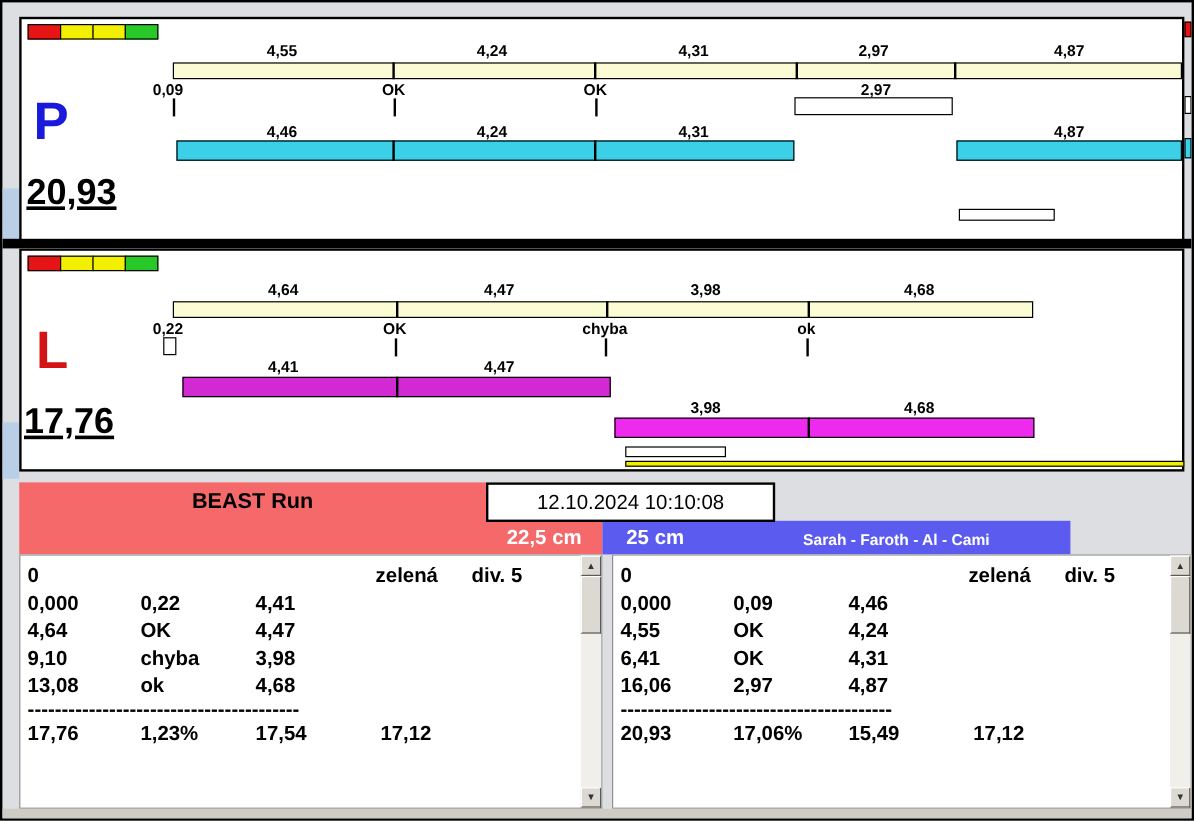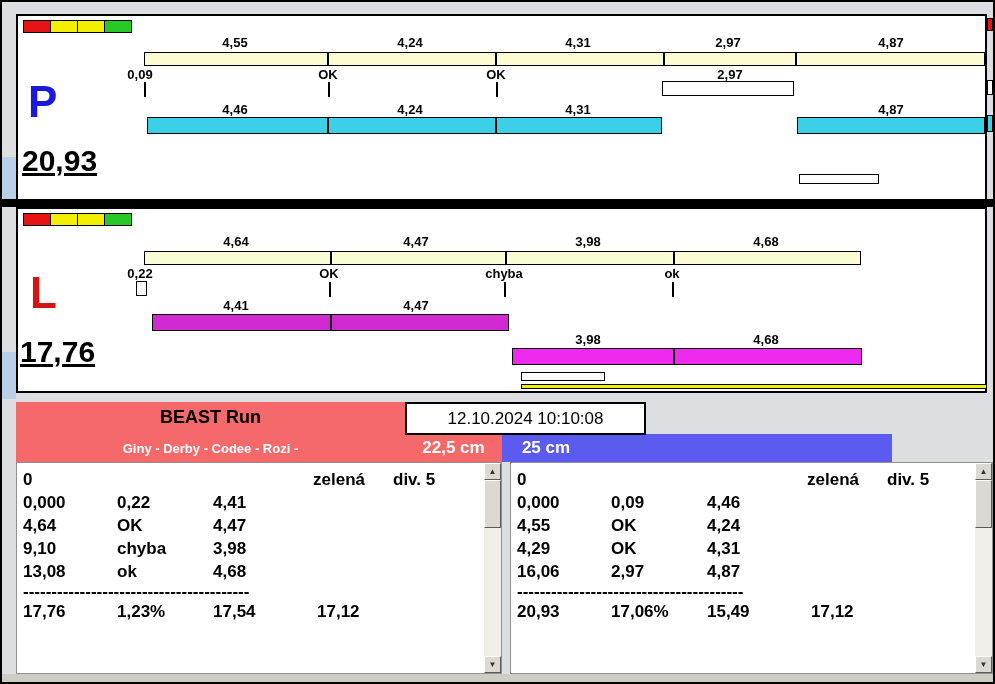--- a/index.html
+++ b/index.html
@@ -157,34 +157,34 @@
     <div class="runbar mag2" style="left:494px;top:139px;width:350px">
       <i class="tick" style="left:160px"></i>
     </div>
 
     <div class="wbox" style="left:503px;top:163px;width:84px;height:9px"></div>
     <div class="yline" style="left:503px;top:175px;width:466px"></div>
   </div>
 
   <div class="hdr red" style="left:14px;top:400px;width:389px;height:60px">
     <div class="team-title">BEAST Run</div>
-    <div class="team-sub">Giny - Derby - Codee - Rozi -</div>
   </div>
 
   <div class="hdr red" style="left:403px;top:432px;width:97px;height:28px">
     <div class="height-lbl" style="left:0;right:0">22,5 cm</div>
   </div>
 
   <div class="datetime-box" style="left:403px;top:400px;width:241px;height:33px">
     <span>12.10.2024 10:10:08</span>
   </div>
 
 
   <div class="hdr blue" style="left:500px;top:432px;width:390px;height:28px">
     <div class="height-lbl" style="left:0;width:88px">25 cm</div>
+    <div class="team-sub" style="left:100px;bottom:5px">Sarah - Faroth - Al - Cami</div>
   </div>
 
   <div class="resultbox" style="left:14px;width:486px">
     <div class="rrow" style="top:8px">
       <span class="rc" style="left:6px">0</span>
       <span class="rc" style="left:296px">zelená</span>
       <span class="rc" style="left:376px">div. 5</span>
     </div>
     <div class="rrow" style="top:31px">
       <span class="rc" style="left:6px">0,000</span>
@@ -236,21 +236,21 @@
       <span class="rc" style="left:6px">0,000</span>
       <span class="rc" style="left:100px">0,09</span>
       <span class="rc" style="left:196px">4,46</span>
     </div>
     <div class="rrow" style="top:54px">
       <span class="rc" style="left:6px">4,55</span>
       <span class="rc" style="left:100px">OK</span>
       <span class="rc" style="left:196px">4,24</span>
     </div>
     <div class="rrow" style="top:77px">
-      <span class="rc" style="left:6px">4,29</span>
+      <span class="rc" style="left:6px">6,41</span>
       <span class="rc" style="left:100px">OK</span>
       <span class="rc" style="left:196px">4,31</span>
     </div>
     <div class="rrow" style="top:100px">
       <span class="rc" style="left:6px">16,06</span>
       <span class="rc" style="left:100px">2,97</span>
       <span class="rc" style="left:196px">4,87</span>
     </div>
     <div class="rrow" style="top:120px">
       <span class="rc" style="left:6px">----------------------------------------</span>

